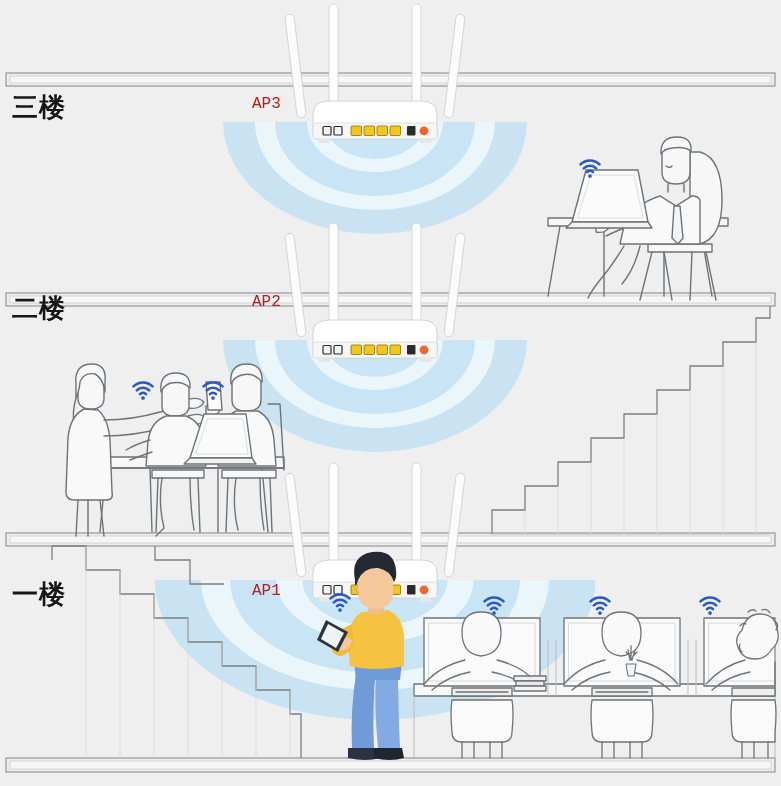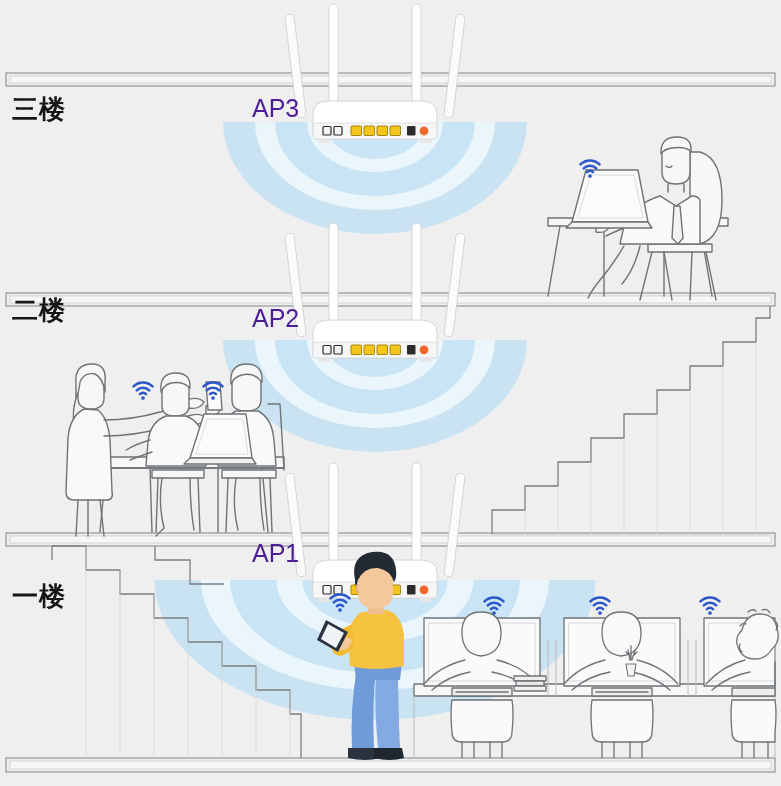--- a/index.html
+++ b/index.html
@@ -3,45 +3,45 @@
 <meta charset="utf-8">
 <style>
   html,body{margin:0;padding:0;}
   body{
     width:781px;height:786px;
     background:#efefef;
     font-family:"Liberation Sans","DejaVu Sans",sans-serif;
     overflow:hidden;
     position:relative;
   }
-  #stage{position:absolute;inset:0;width:781px;height:756px;}
+  #stage{position:absolute;inset:0;width:781px;height:756px;font-family:Liberation Mono, monospace;}
   svg#scene{position:absolute;left:0;top:0;width:781px;height:786px;display:block;}
   .floor-label{
     position:absolute;
     font-size:26px;
     font-weight:700;
     color:#161616;
     letter-spacing:1px;
     white-space:nowrap;
     line-height:1;
   }
   .ap-label{
     position:absolute;
-    font-size:25px;
+    font-size:16px;
     font-weight:400;
-    color:#4c1d95;
+    color:#b91c1c;
     white-space:nowrap;
     line-height:1;
   }
   #lbl-f3{left:12px;top:96px;}
   #lbl-f2{left:12px;top:297px;}
   #lbl-f1{left:12px;top:583px;}
   #lbl-ap3{left:252px;top:96px;}
-  #lbl-ap2{left:252px;top:306px;}
-  #lbl-ap1{left:252px;top:541px;}
+  #lbl-ap2{left:252px;top:294px;}
+  #lbl-ap1{left:252px;top:583px;}
 </style>
 </head>
 <body>
 
 <div id="stage">
 
   <svg id="scene" viewBox="0 0 781 786">
     <defs>
 
       <radialGradient id="waveGrad" cx="50%" cy="0%" r="100%">

